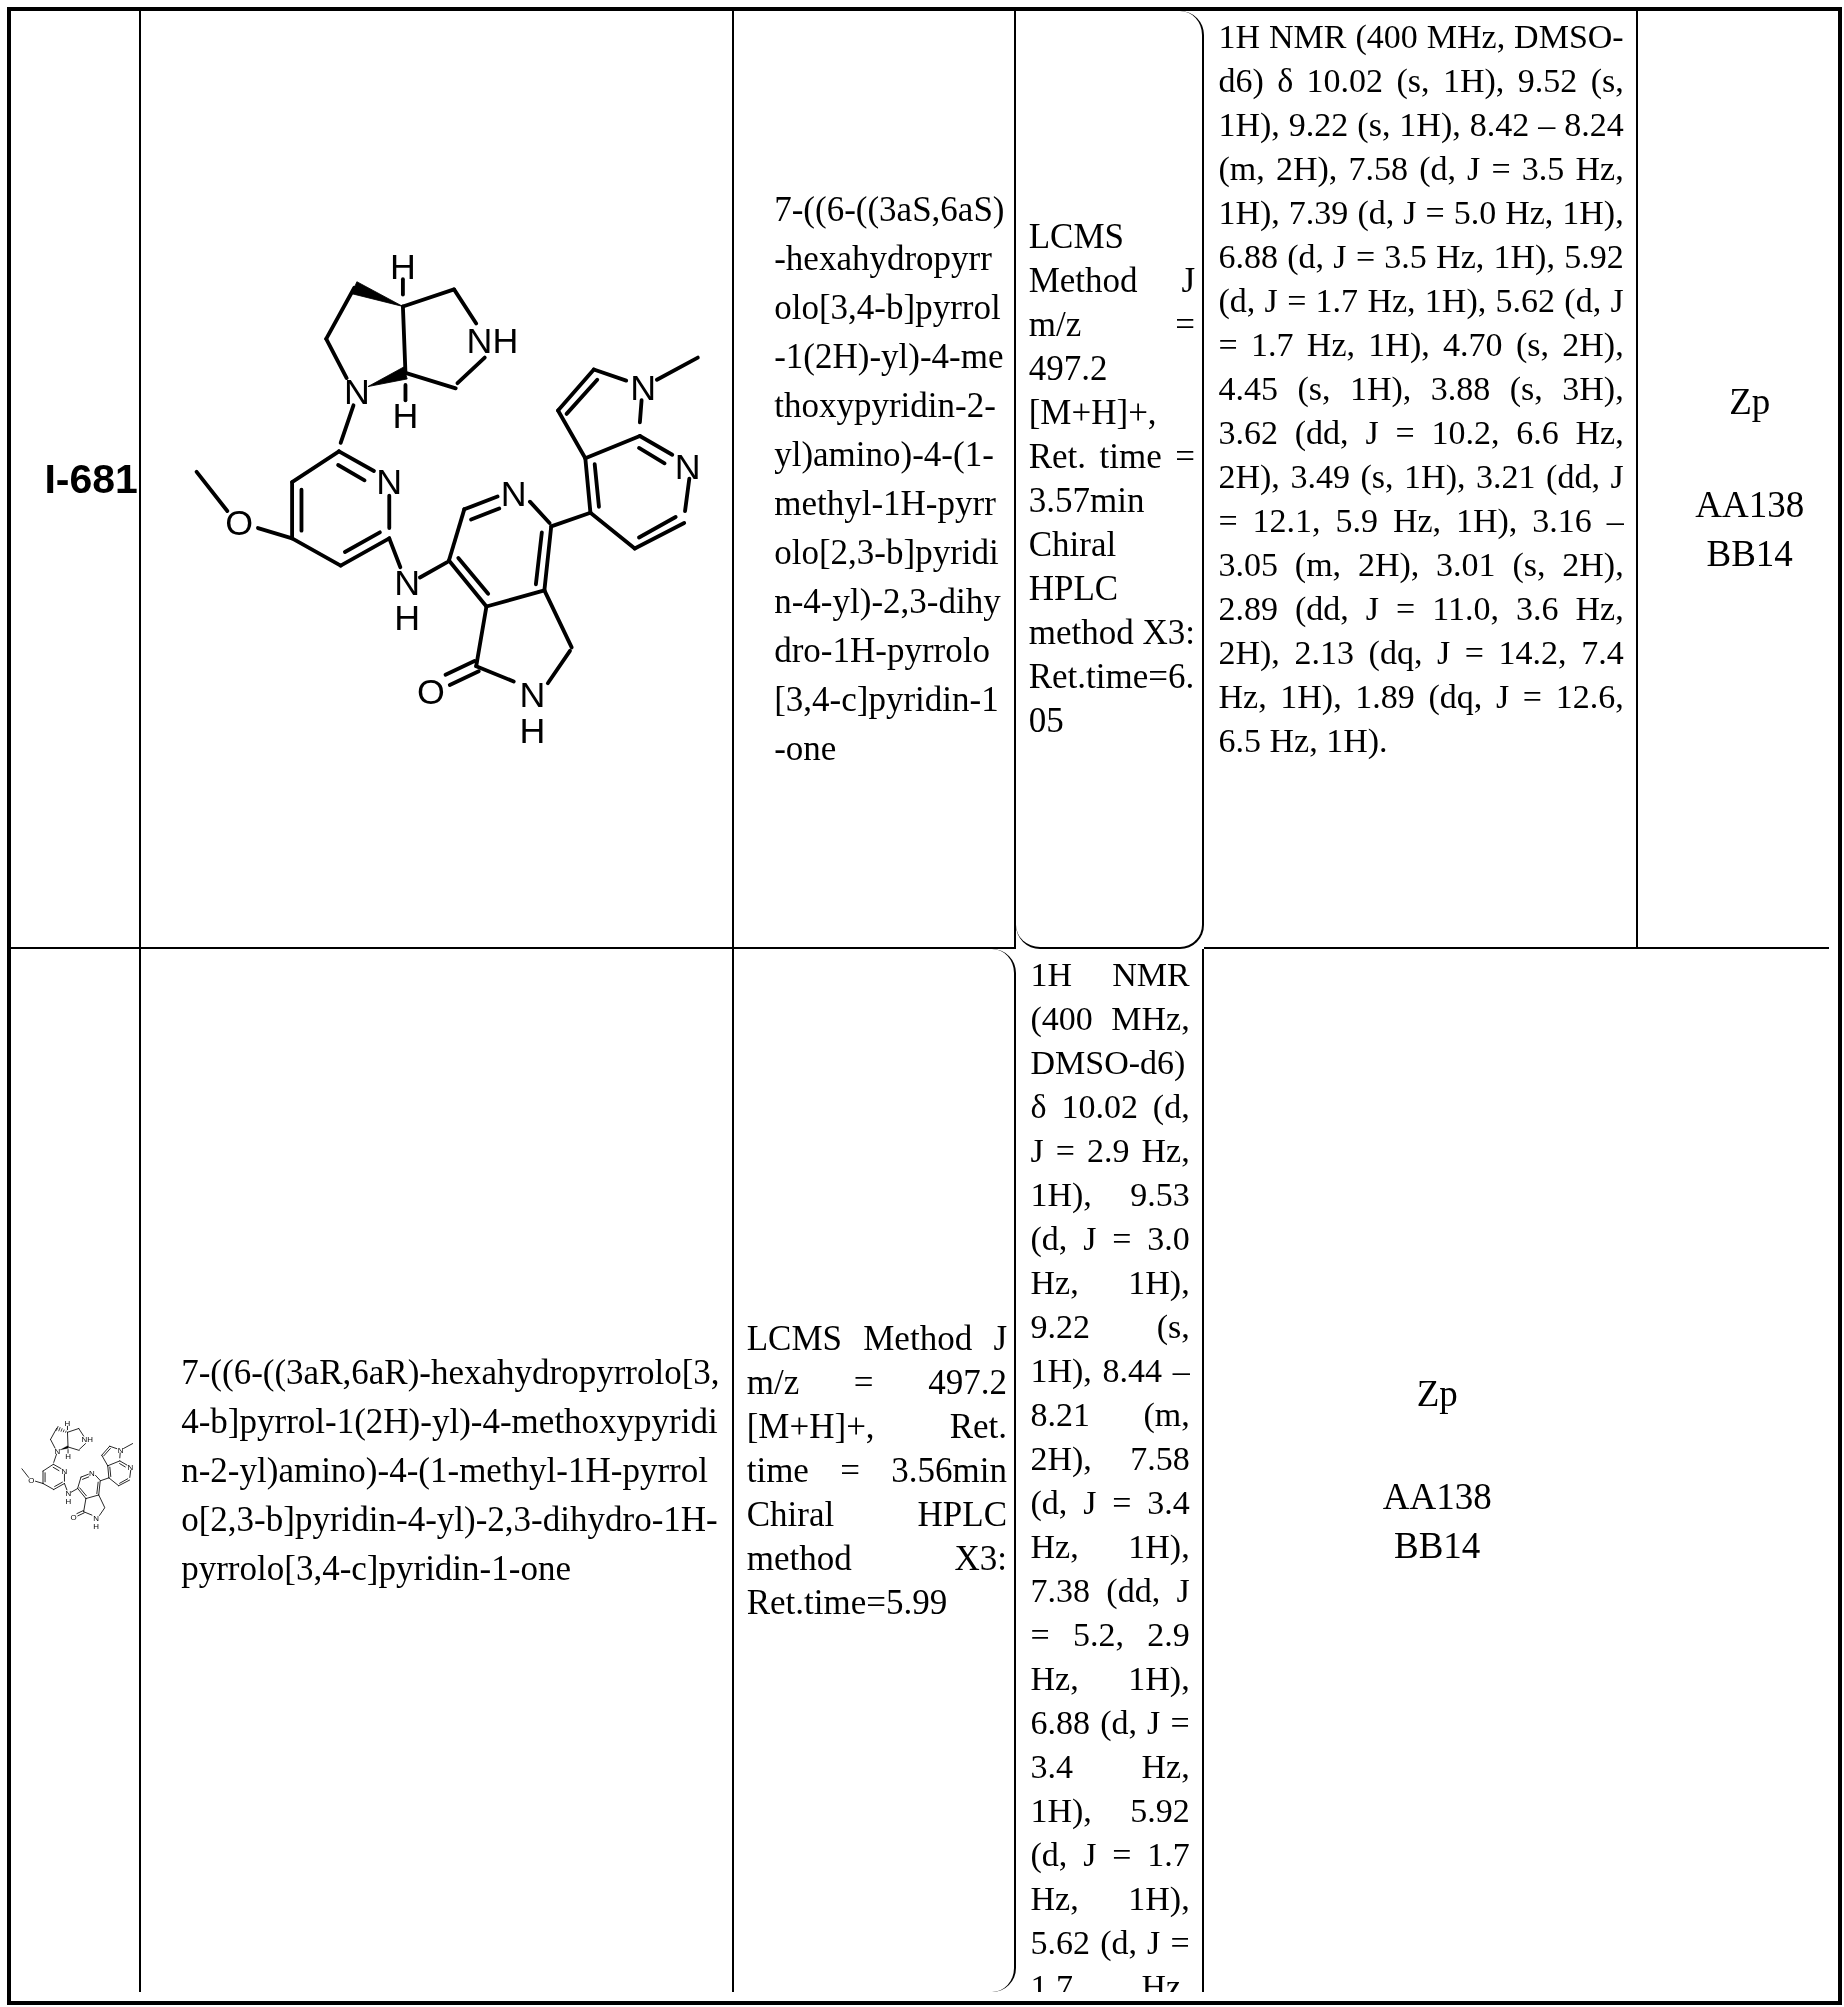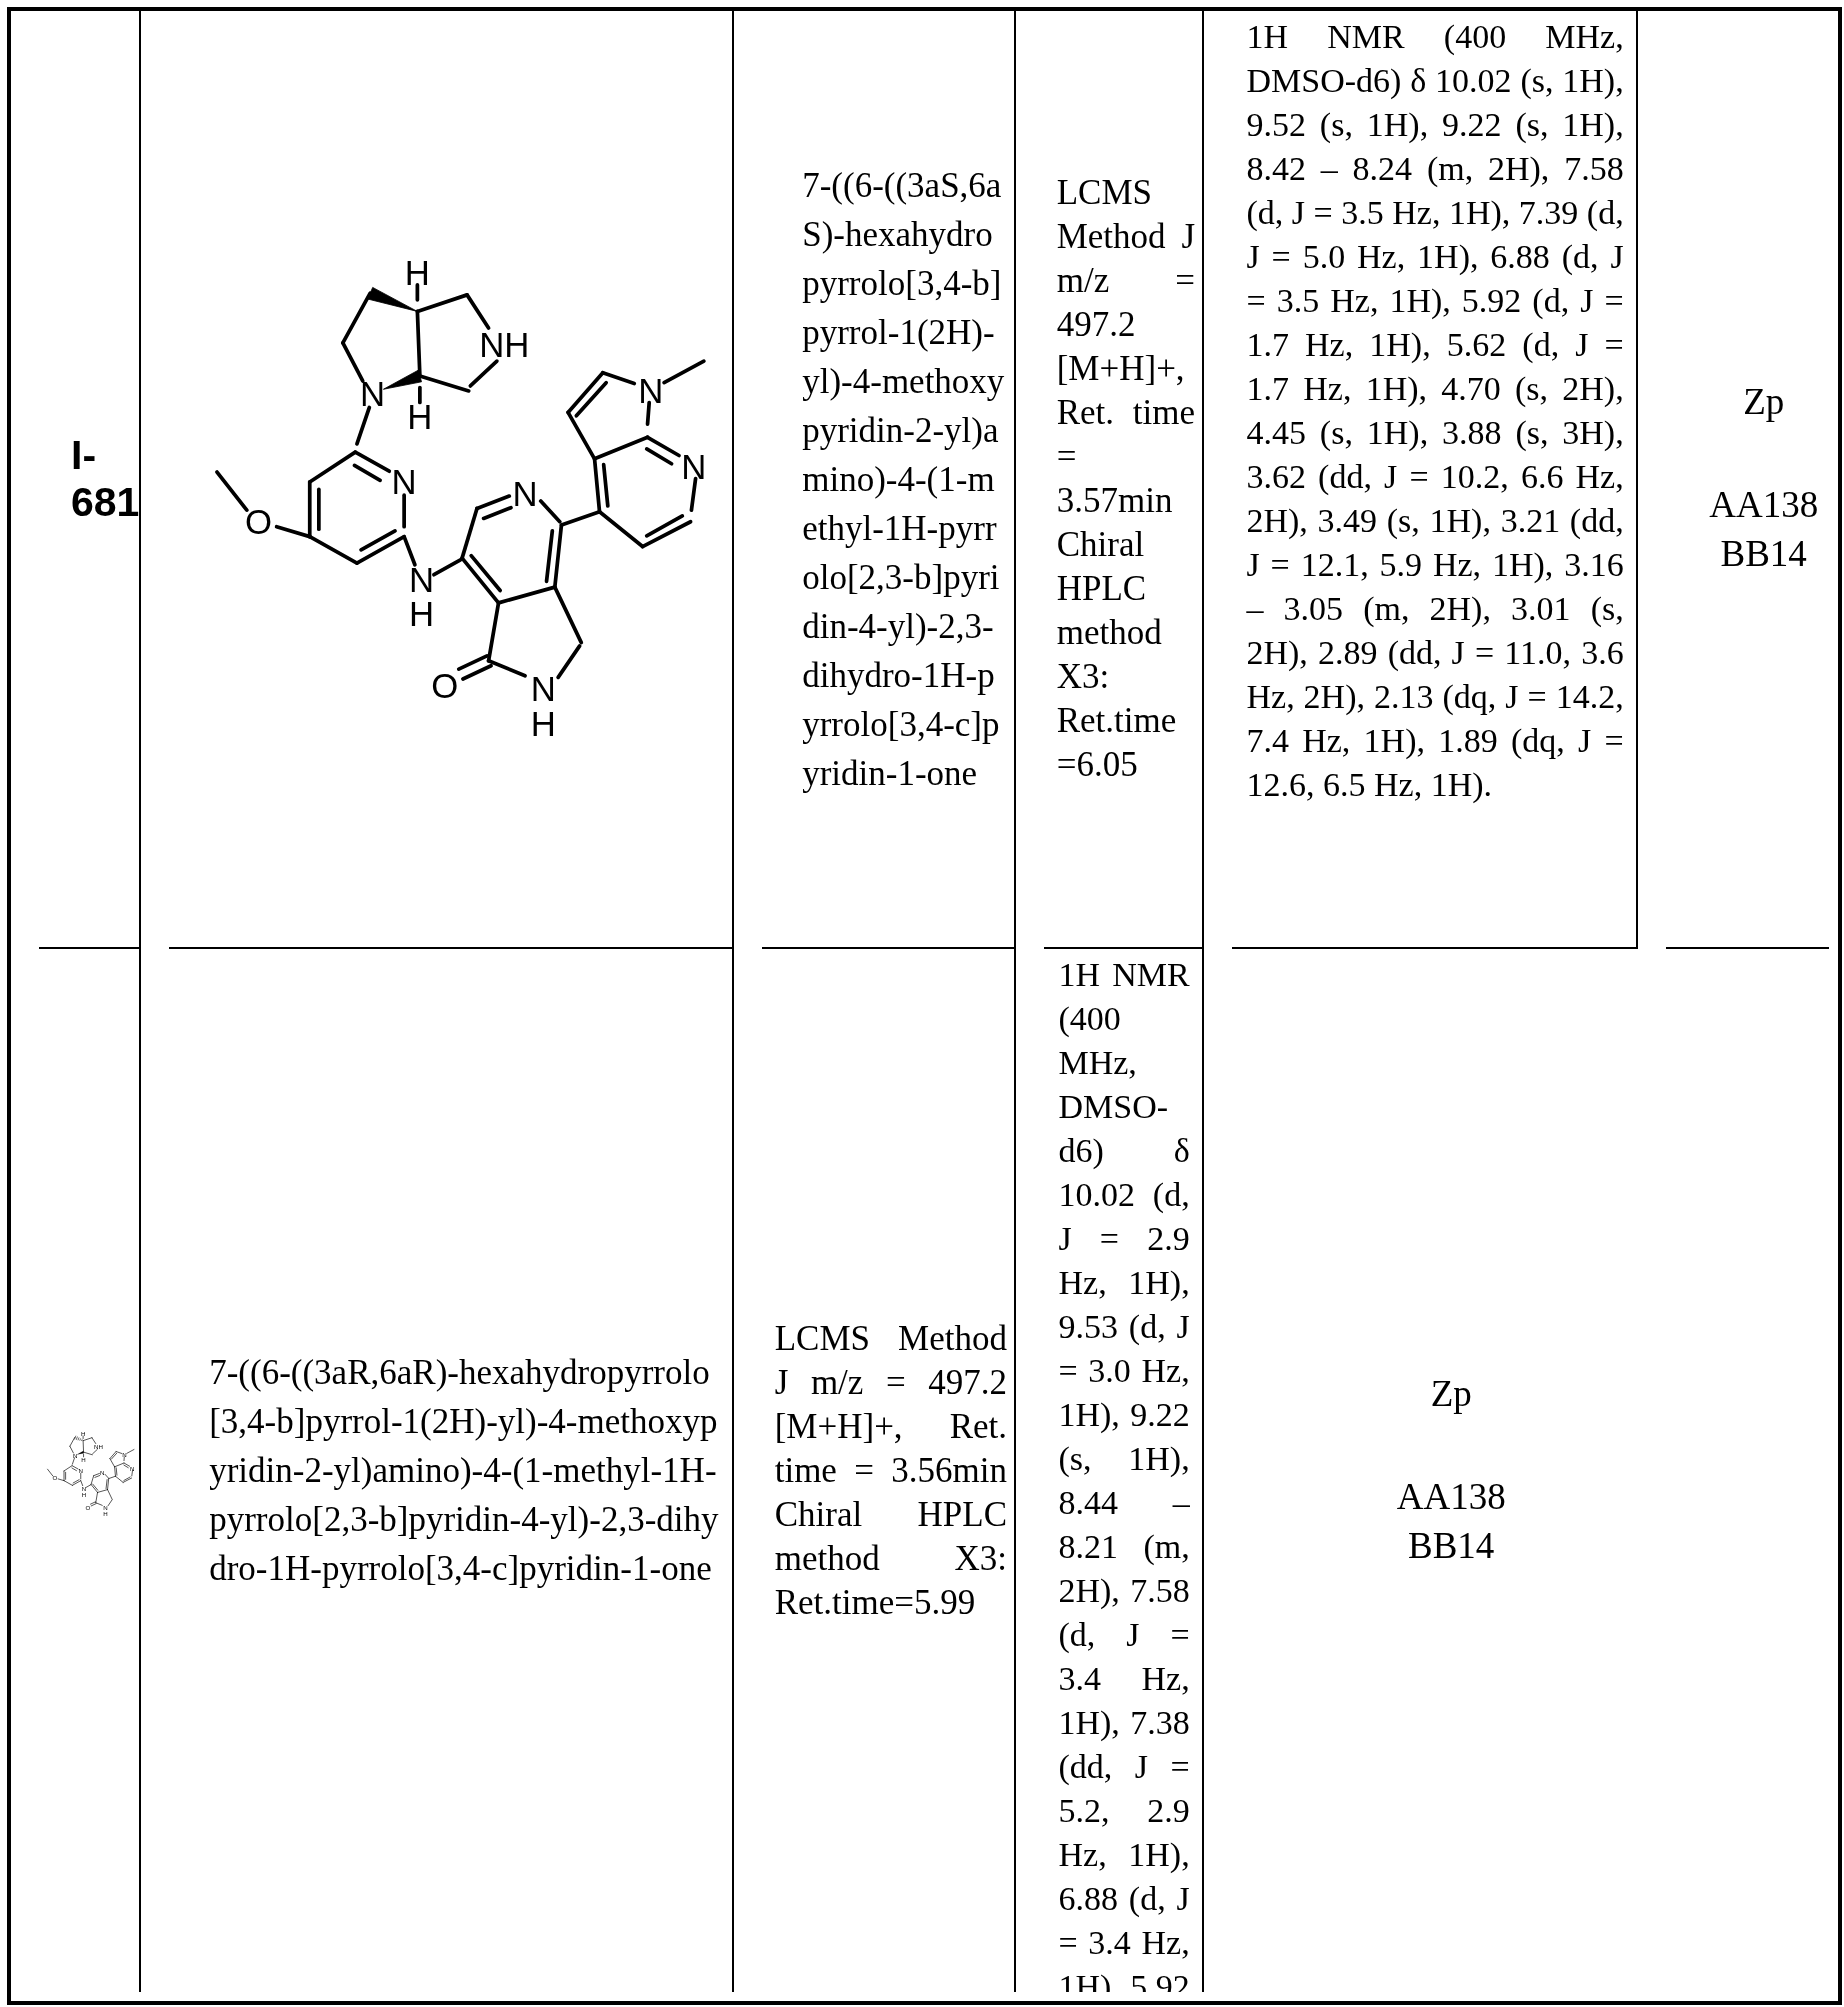--- a/index.html
+++ b/index.html
@@ -4,32 +4,32 @@
 <style>
   html,body { margin:0; padding:0; background:#ffffff; }
   body { width:1845px; height:2008px; position:relative;
          font-family:"Liberation Serif", serif; color:#000; }
   .table { position:absolute; left:7.2px; top:7.2px; width:1827px; height:1990px;
            border:4.5px solid #000; box-sizing:content-box;
            display:grid;
            grid-template-columns:130px 593px 282px 188px 434px 191px;
            grid-template-rows:938px 1043px; background:#fff; }
   .cell { border-right:2.7px solid #000; border-bottom:2.7px solid #000;
-          box-sizing:border-box; overflow:hidden;margin-left:28px; }
+          box-sizing:border-box; overflow:hidden; }
   .last-col { border-right:none;padding-left:32px; }
   .last-row { border-bottom:none; }
 
   .cell-id { display:flex; align-items:center; justify-content:center;
              font-family:"Liberation Sans", sans-serif; font-weight:bold;
              font-size:41px;padding-left:32px; }
   .cell-structure { display:flex; align-items:center; justify-content:center; }
   .cell-name { display:flex; align-items:center;
                font-size:35px; line-height:49px;padding-left:24px; }
   .cell-name .txt { padding:0 7.2px 0 16px; word-break:break-all; text-align:left; width:100%; }
-  .cell-lcms { display:flex; align-items:center; font-size:35px; line-height:44px; }
+  .cell-lcms { display:flex; align-items:center; font-size:35px; line-height:44px;border-radius:24px; }
   .cell-lcms .txt { padding:0 7.2px 0 12.5px; width:100%; text-align:justify;
                     overflow-wrap:anywhere; }
   .cell-nmr { font-size:34px; line-height:44px; }
   .cell-nmr .txt { padding:3.6px 12.5px 0 14.3px; text-align:justify; }
   .cell-codes { display:flex; flex-direction:column; align-items:center;
                 justify-content:center; gap:57px; font-size:37px; }
   .code-bottom { text-align:center; line-height:49px; }
 
   svg.mol { display:block; }
   svg.mol line, svg.mol polyline { stroke:#000; stroke-width:4.5; stroke-linecap:round; fill:none; }

